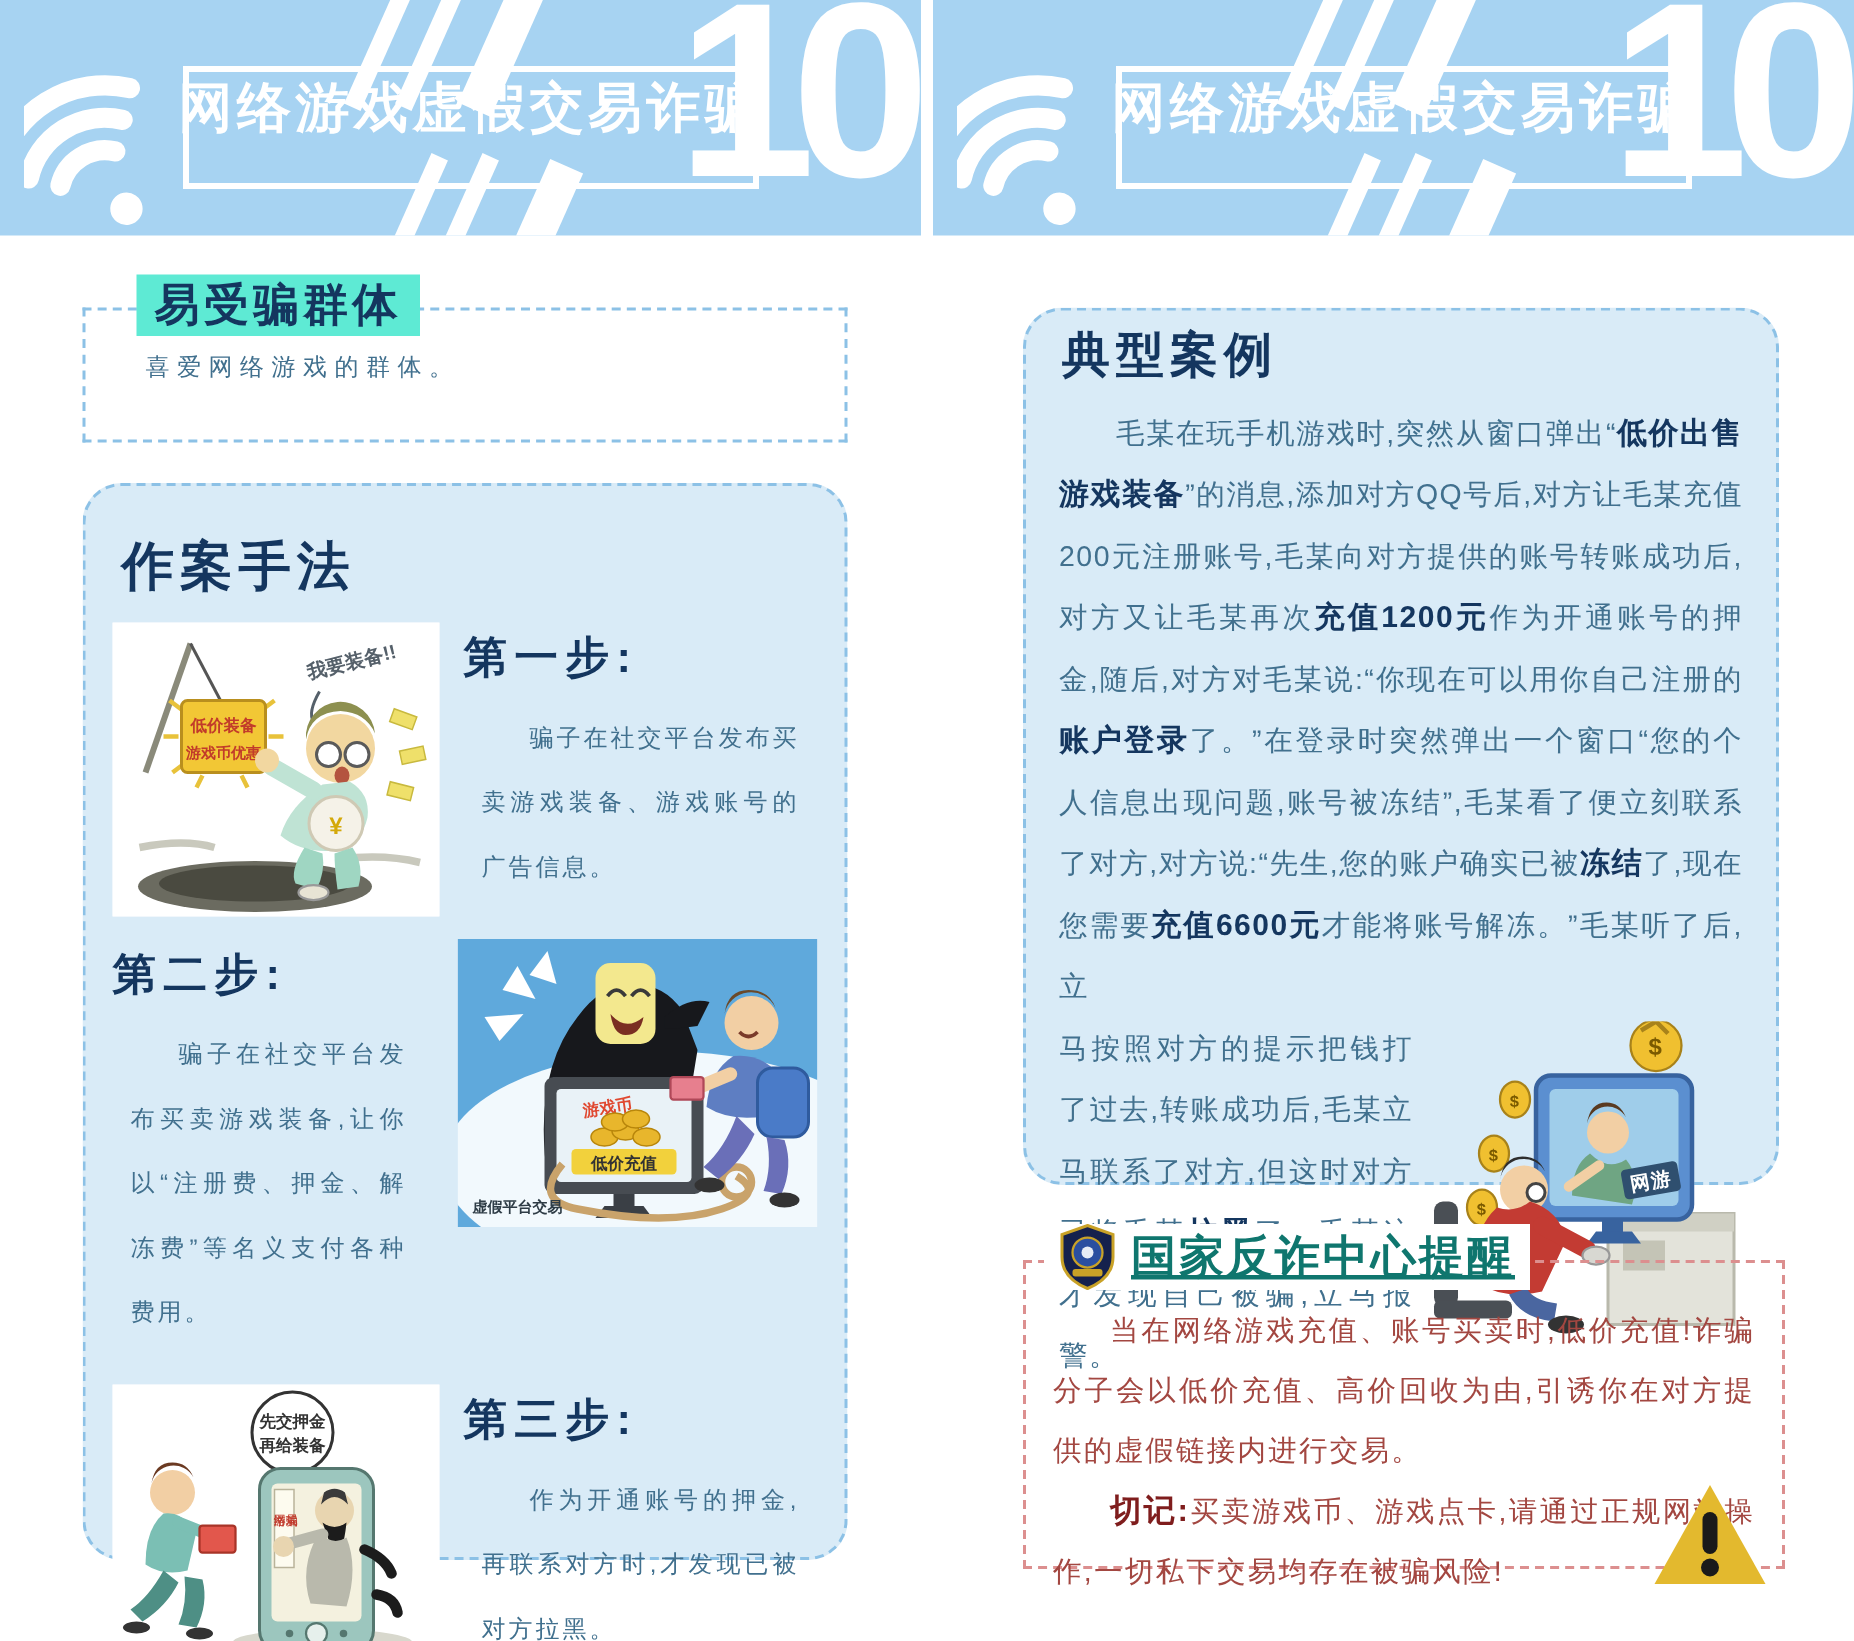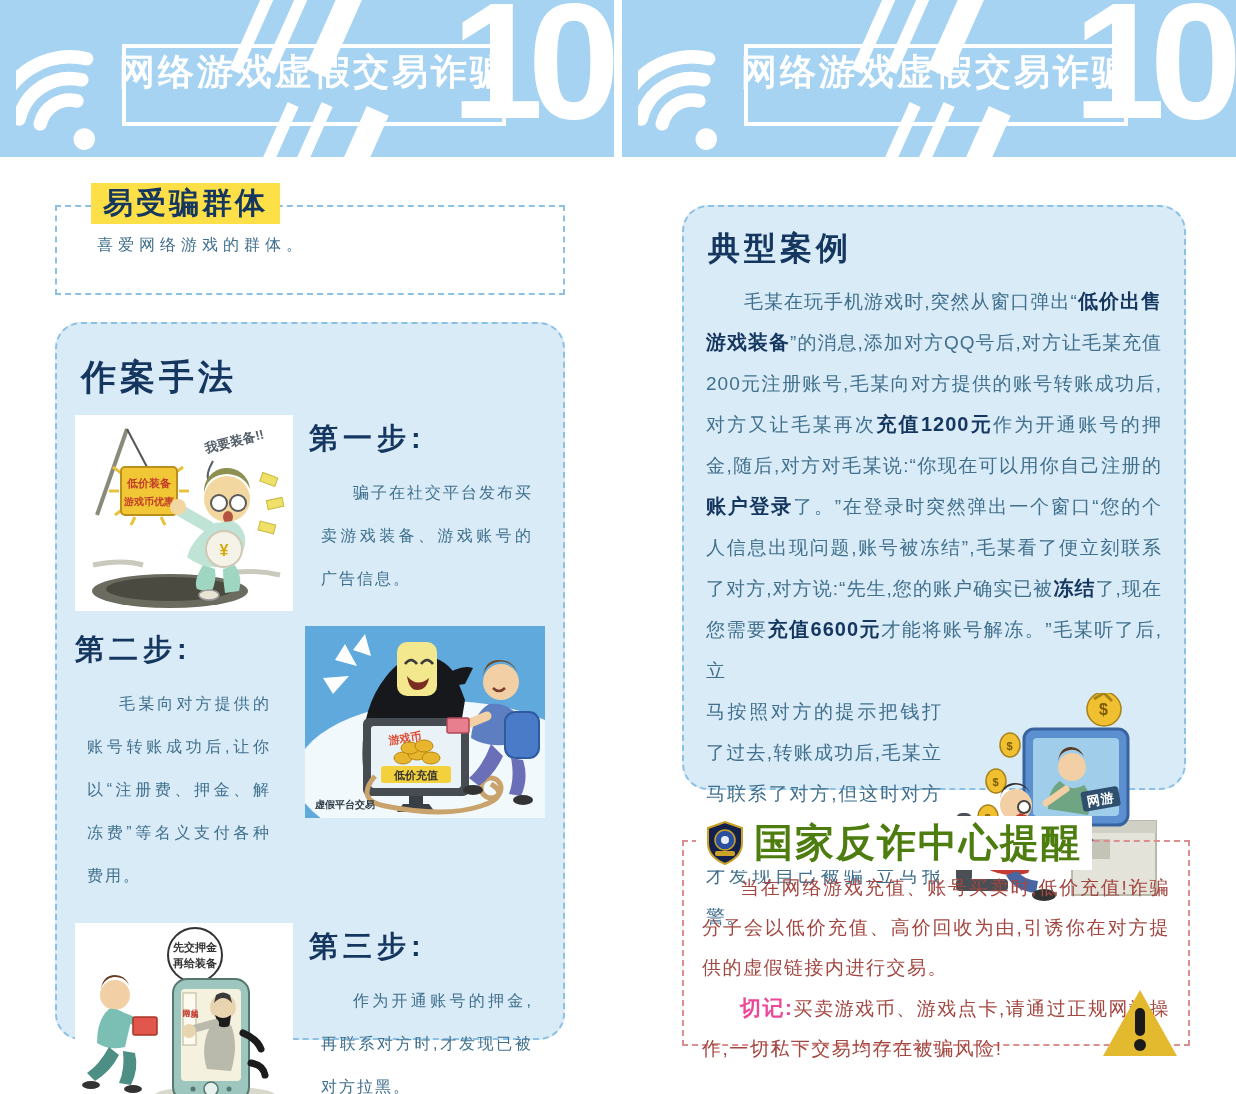--- a/index.html
+++ b/index.html
@@ -31,21 +31,21 @@
   .banner-num{
     position:absolute;right:10px;top:-22px;color:#ffffff;
     font-size:166px;font-weight:bold;letter-spacing:-16px;line-height:1;
   }
   
   .secA{
     position:absolute;left:55px;top:205px;width:506px;height:86px;
     border:2px dashed #8cc1e6;
   }
   .secA .ttl{
-    position:absolute;top:-24px;left:34px;background:#fde047;padding:0 12px;
+    position:absolute;top:-24px;left:34px;background:#5eead4;padding:0 12px;
     font-size:30px;font-weight:bold;color:#14365f;letter-spacing:3px;
   }
   .secA .bod{
     padding:28px 0 0 40px;font-size:16px;color:#41708e;letter-spacing:5px;
   }
   
   .secB{
     position:absolute;left:55px;top:322px;width:510px;height:718px;
     background:#d9ebf7;border:2px dashed #8cc1e6;border-radius:26px;
     box-sizing:border-box;padding:20px 18px;
@@ -61,46 +61,46 @@
   .stept .par{
     font-size:16px;color:#41708e;line-height:43px;letter-spacing:2px;
     text-align:justify;text-indent:2em;margin:12px;
   }
   .gapL{margin-left:22px;}
   .gapR{margin-right:16px;}
   
   .secC{
     position:absolute;left:682px;top:205px;width:504px;height:585px;
     background:#d9ebf7;border:2px dashed #8cc1e6;border-radius:26px;
-    box-sizing:border-box;padding:16px 22px;
+    box-sizing:border-box;padding:4px 22px;
   }
   .secC .ttl{font-size:32px;font-weight:bold;color:#14365f;letter-spacing:4px;margin:4px 0 10px 2px;}
   .case-p{
     font-size:19px;color:#41708e;line-height:41px;letter-spacing:1px;
     text-align:justify;margin:0;
   }
   .case-p.first{text-indent:2em;}
   .case-p .b{font-weight:bold;color:#14365f;font-size:20px;}
   .case-fig{float:right;width:208px;height:228px;margin:2px 0 0 12px;}
   
   .secD{
     position:absolute;left:682px;top:840px;width:504px;height:202px;
     border:2px dashed #dc8f8f;
   }
   .secD .ttlbar{
     position:absolute;top:-26px;left:12px;background:#ffffff;padding:0 10px;
     display:flex;align-items:center;gap:10px;
   }
-  .secD .ttlbar .t{font-size:39px;font-weight:bold;color:#4d7c0f;letter-spacing:2px;}
+  .secD .ttlbar .t{font-size:30px;font-weight:bold;color:#0f766e;letter-spacing:2px;text-decoration:underline;}
   .secD .bod{
     padding:26px 18px 0 18px;font-size:19px;color:#a34741;line-height:40px;
     letter-spacing:1.5px;text-align:justify;
   }
   .secD p{margin:0;text-indent:2em;}
-  .secD .kw{font-weight:bold;color:#ec4899;font-size:21px;}
+  .secD .kw{font-weight:bold;color:#7f1d1d;font-size:21px;}
   .warn{position:absolute;right:8px;bottom:-18px;width:80px;height:76px;}
   
   svg text{font-family:"Liberation Sans","DejaVu Sans",sans-serif;}
 </style>
 </head>
 <body>
 
 <div class="banner bL">
   <div class="stripe st1"></div>
   <div class="stripe st2"></div>
@@ -198,21 +198,21 @@
     </svg>
     <div class="stept">
       <div class="lbl">第一步:</div>
       <p class="par">骗子在社交平台发布买卖游戏装备、游戏账号的广告信息。</p>
     </div>
   </div>
 
   <div class="row">
     <div class="stept">
       <div class="lbl">第二步:</div>
-      <p class="par">毛某向对方提供的账号转账成功后,让你以“注册费、押金、解冻费”等名义支付各种费用。</p>
+      <p class="par">骗子在社交平台发布买卖游戏装备,让你以“注册费、押金、解冻费”等名义支付各种费用。</p>
     </div>
     <svg class="panel p2 gapL" viewBox="0 0 240 192">
       <rect x="0" y="0" width="240" height="192" fill="#5fa9dc"></rect>
       <ellipse cx="140" cy="150" rx="150" ry="75" fill="#f2f9fd"></ellipse>
       <g fill="#ffffff">
         <polygon points="40,18 52,40 30,34"></polygon>
         <polygon points="18,52 44,50 28,68"></polygon>
         <polygon points="60,8 66,30 48,24"></polygon>
       </g>
       <path d="M60 160 q-10 -70 20 -108 q16 -22 36 -22 q22 0 34 18 l10 26 l-14 86z" fill="#17181c"></path>

